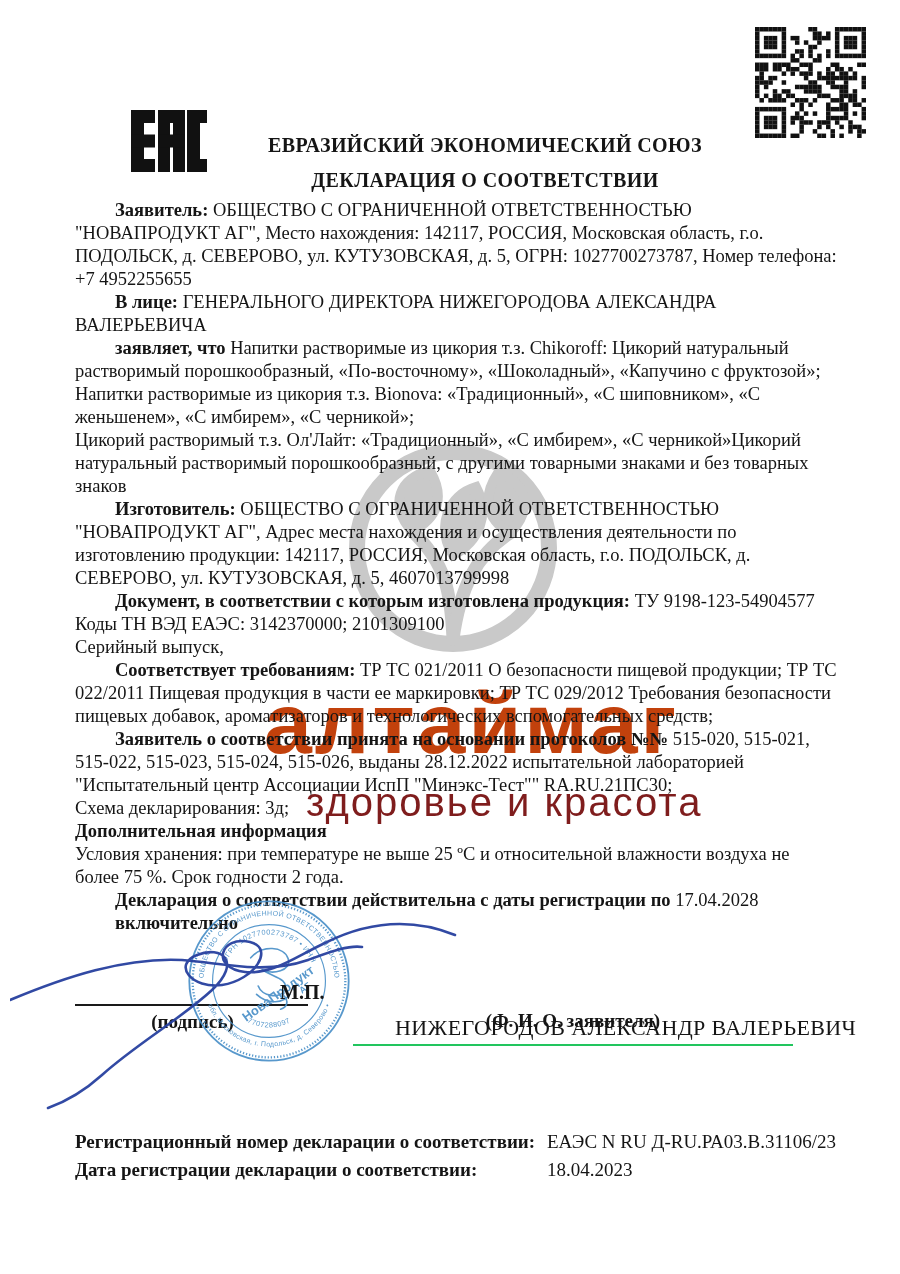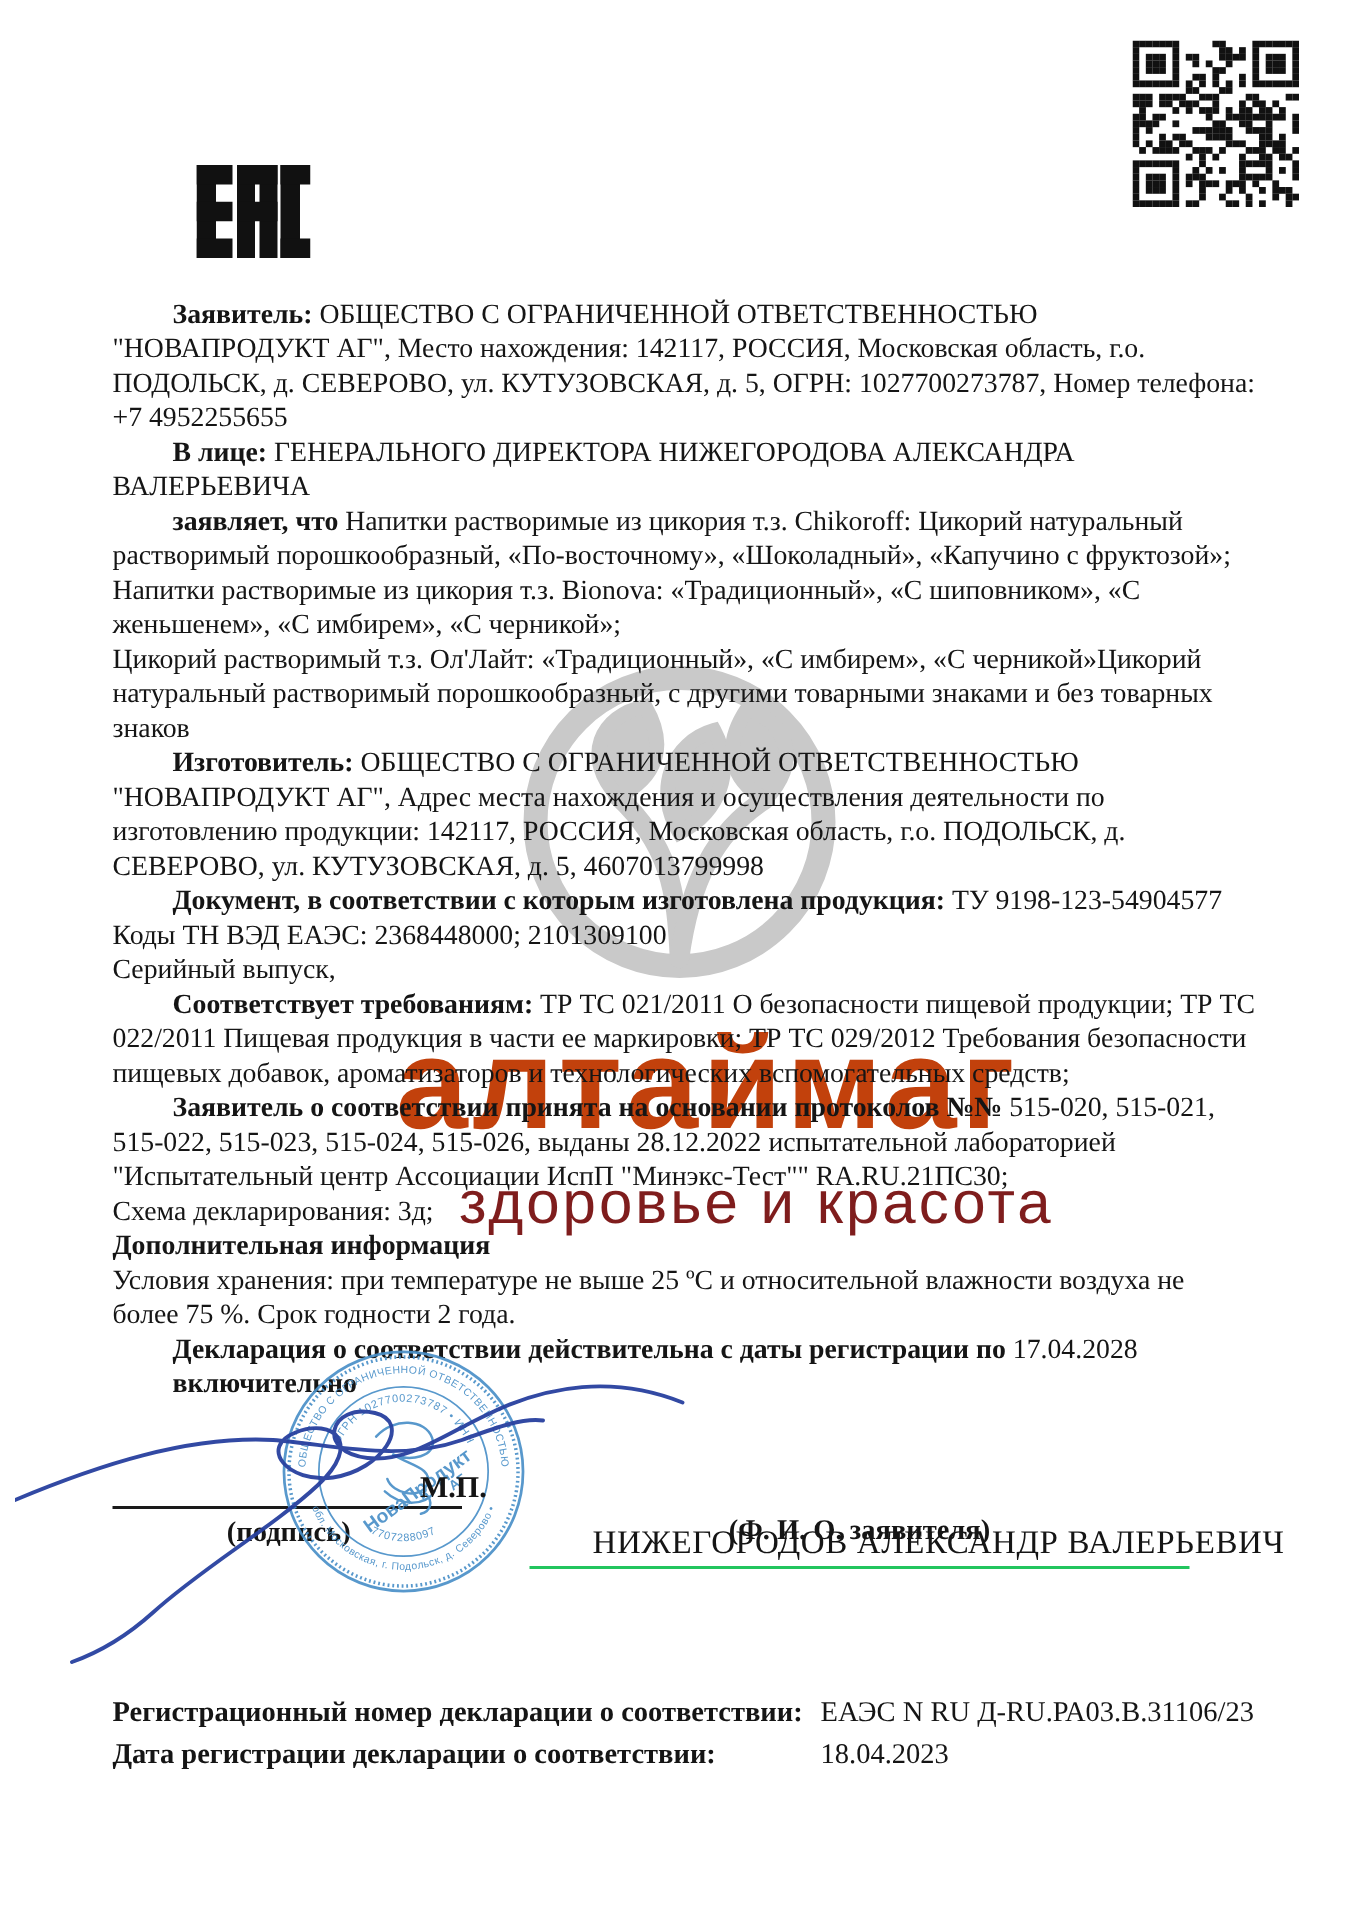--- a/index.html
+++ b/index.html
@@ -387,29 +387,33 @@
       <rect x="26.64" y="106.56" width="4.50" height="4.50"></rect>
       <rect x="35.52" y="106.56" width="4.50" height="4.50"></rect>
       <rect x="39.96" y="106.56" width="4.50" height="4.50"></rect>
       <rect x="62.16" y="106.56" width="4.50" height="4.50"></rect>
       <rect x="66.60" y="106.56" width="4.50" height="4.50"></rect>
       <rect x="75.48" y="106.56" width="4.50" height="4.50"></rect>
       <rect x="84.36" y="106.56" width="4.50" height="4.50"></rect>
       <rect x="102.12" y="106.56" width="4.50" height="4.50"></rect>
     </svg>
 
+  <div class="titles">
+    <div class="t1">ЕВРАЗИЙСКИЙ ЭКОНОМИЧЕСКИЙ СОЮЗ</div>
+    <div class="t2">ДЕКЛАРАЦИЯ О СООТВЕТСТВИИ</div>
+  </div>
 
   <div class="content">
     <p><b class="b">Заявитель:</b><span> ОБЩЕСТВО С ОГРАНИЧЕННОЙ ОТВЕТСТВЕННОСТЬЮ "НОВАПРОДУКТ АГ", Место нахождения: 142117, РОССИЯ, Московская область, г.о. ПОДОЛЬСК, д. СЕВЕРОВО, ул. КУТУЗОВСКАЯ, д. 5, ОГРН: 1027700273787, Номер телефона: +7 4952255655</span></p>
     <p class="mt7"><b class="b">В лице:</b><span> ГЕНЕРАЛЬНОГО ДИРЕКТОРА НИЖЕГОРОДОВА АЛЕКСАНДРА ВАЛЕРЬЕВИЧА</span></p>
     <p class="mt7"><b class="b">заявляет, что</b><span>  Напитки растворимые  из цикория т.з.  Chikoroff: Цикорий натуральный растворимый порошкообразный, «По-восточному», «Шоколадный», «Капучино с фруктозой»; Напитки растворимые из цикория т.з. Bionova: «Традиционный», «С шиповником», «С женьшенем», «С имбирем», «С черникой»;</span></p>
     <p><span>Цикорий растворимый т.з. Ол'Лайт: «Традиционный», «С имбирем», «С черникой»Цикорий натуральный растворимый порошкообразный, с другими товарными знаками и без товарных знаков</span></p>
     <p class="mt8"><b class="b">Изготовитель:</b><span> ОБЩЕСТВО С ОГРАНИЧЕННОЙ ОТВЕТСТВЕННОСТЬЮ "НОВАПРОДУКТ АГ", Адрес места нахождения и осуществления деятельности по изготовлению продукции: 142117, РОССИЯ, Московская область, г.о. ПОДОЛЬСК, д. СЕВЕРОВО, ул. КУТУЗОВСКАЯ, д. 5, 4607013799998</span></p>
     <p><b class="b">Документ, в соответствии с которым изготовлена продукция:</b><span> ТУ 9198-123-54904577</span></p>
-    <p>Коды ТН ВЭД ЕАЭС: 2368448000; 2101309100</p>
+    <p>Коды ТН ВЭД ЕАЭС: 3142370000; 2101309100</p>
     <p>Серийный выпуск,</p>
     <p class="mt12"><b class="b">Соответствует требованиям:</b><span> ТР ТС 021/2011 О безопасности пищевой продукции; ТР ТС 022/2011 Пищевая продукция в части ее маркировки; ТР ТС 029/2012 Требования безопасности пищевых добавок, ароматизаторов и технологических вспомогательных средств;</span></p>
     <p class="mt6"><b class="b">Заявитель о соответствии принята на основании протоколов №№</b><span>  515-020, 515-021, 515-022, 515-023, 515-024, 515-026, выданы 28.12.2022  испытательной лабораторией "Испытательный центр Ассоциации ИспП "Минэкс-Тест"" RA.RU.21ПС30;</span></p>
     <p>Схема декларирования: 3д;</p>
     <p class="mt4 b">Дополнительная информация</p>
     <p>Условия хранения:  при температуре не выше 25 ºС и относительной влажности воздуха не более 75 %. Срок годности 2 года.</p>
     <p class="mt8"><b class="b">Декларация о соответствии действительна с даты регистрации по</b><span> 17.04.2028 </span><b class="b">включительно</b></p>
   </div>
 
   <svg class="stamp" viewBox="0 0 200 200">

